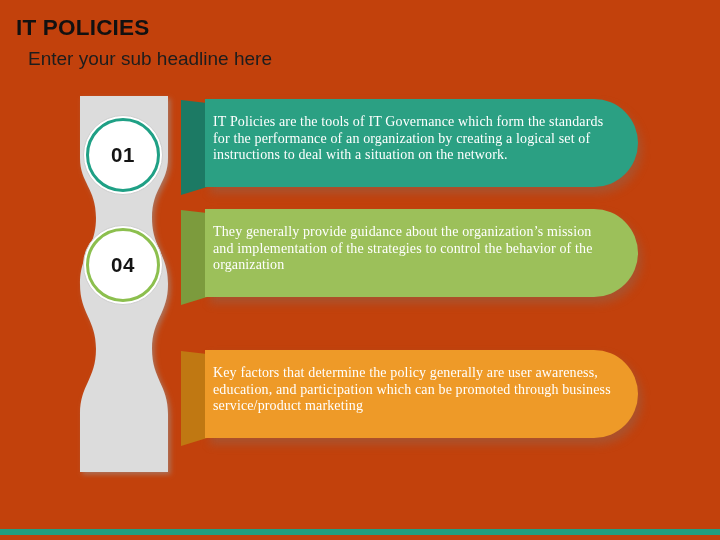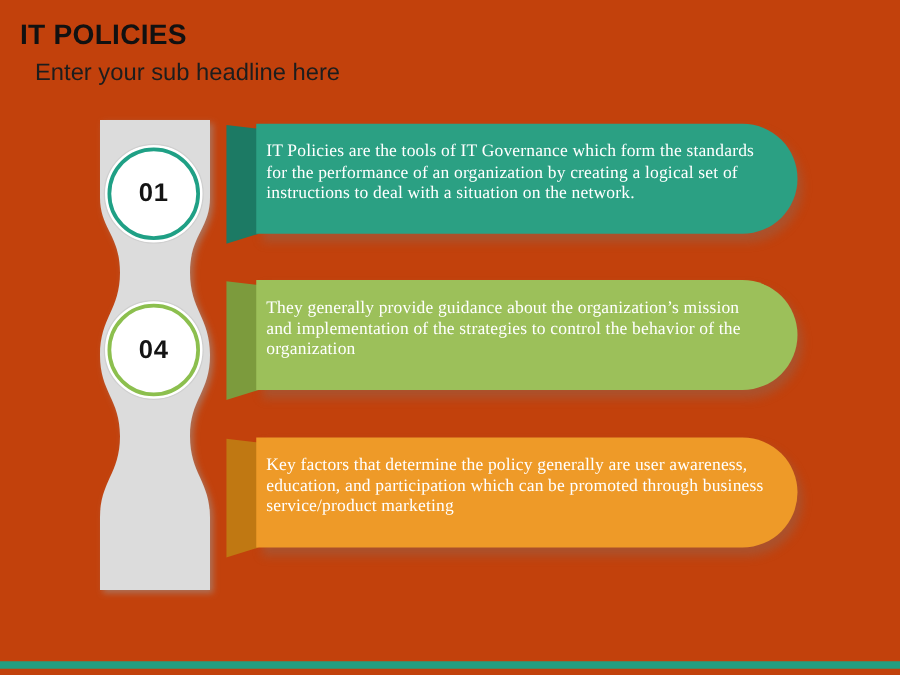--- a/index.html
+++ b/index.html
@@ -56,21 +56,21 @@
   }
 
   
   .row {
     position: absolute;
     left: 0;
     width: 720px;
     height: 130px;
   }
   .row-1 { top: 95px; }
-  .row-2 { top: 220px; }
+  .row-2 { top: 205px; }
   .row-3 { top: 346px; }
 
   
   .bar-shadow {
     position: absolute;
     left: 210px;
     top: 9px;
     width: 432px;
     height: 90px;
     border-radius: 0 45px 45px 0;

